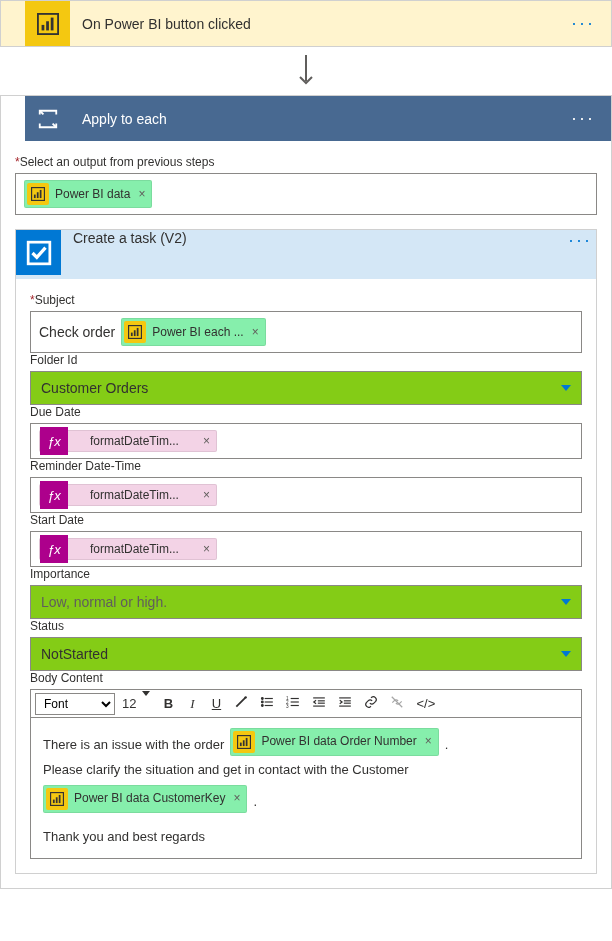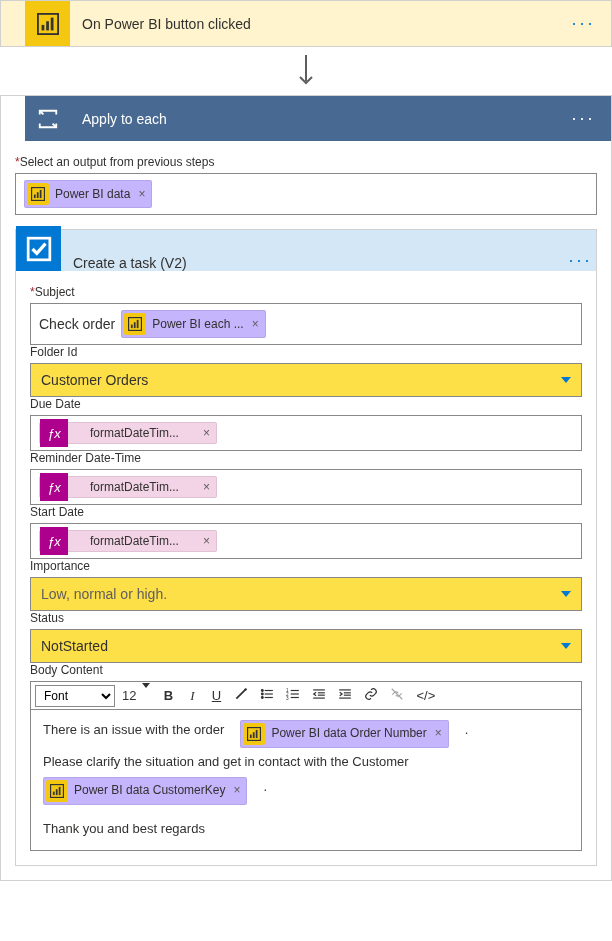--- a/index.html
+++ b/index.html
@@ -61,27 +61,27 @@
     display:flex;
     align-items:center;
     gap:6px;
     min-height:34px;
   }
   
   .task-card {
     margin:14px 0 14px 0;
     border:1px solid #d0d0d0;
   }
-  .task-header { background:#D4E7F6; height:41px; display:flex; align-items:flex-end; padding-right:0; }
+  .task-header { background:#D4E7F6; height:49px; display:flex; align-items:flex-start; padding-right:0; }
   .task-header .header-icon { background:#0078d4; }
   .task-body { padding:14px 14px 14px 14px; }
   .task-field { }
   .select-box {
     border:1px solid #8a8886;
-    background:#fde047;
+    background:#84cc16;
     padding:7px 10px;
     display:flex;
     align-items:center;
     justify-content:space-between;
     min-height:34px;
   }
   .placeholder { color:#605e5c; }
   .chip {
     display:inline-flex;
     align-items:center;
@@ -91,21 +91,21 @@
     border:1px solid rgba(0,0,0,0.08);
     font-size:12px;
     white-space:nowrap;
   }
   .chip .chip-icon {
     width:22px; height:22px;
     display:flex; align-items:center; justify-content:center;
     border-radius:2px;
   }
   .chip .chip-x { color:#605e5c; font-size:12px; cursor:pointer; margin-left:2px; }
-  .chip-pbi { background:#c4b5fd; }
+  .chip-pbi { background:#86efac; }
   .chip-pbi .chip-icon { background:#F4C811; }
   .chip-fx { background:#F3D3E6;gap:22px; }
   .chip-fx-inner {
     background:#AD008C; color:#fff;
     width:28px; height:28px;
     display:flex; align-items:center; justify-content:center;
     font-style:italic; font-size:13px;
     margin:-6px 0 -6px -8px;
   }
   .chevron-down {
@@ -146,21 +146,21 @@
     font-size:12px;
     padding:2px 4px;
     background:#fff;
   }
   .rte-body {
     border:1px solid #8a8886;
     padding:10px 12px;
     font-size:13px;
     line-height:1.6;
   }
-  .rte-body .line { display:flex; flex-wrap:wrap; align-items:flex-start; gap:16px; margin-bottom:4px; }
+  .rte-body .line { display:flex; flex-wrap:wrap; align-items:flex-end; gap:6px; margin-bottom:4px; }
 </style>
 </head>
 <body>
 
 <div class="card trigger-card">
   <div class="header-row">
     <div class="header-icon">
       <svg width="22" height="22" viewBox="0 0 24 24">
         <rect x="1" y="1" width="22" height="22" fill="none" stroke="#333" stroke-width="2"></rect>
         <rect x="5" y="13" width="3" height="6" fill="#333"></rect>

